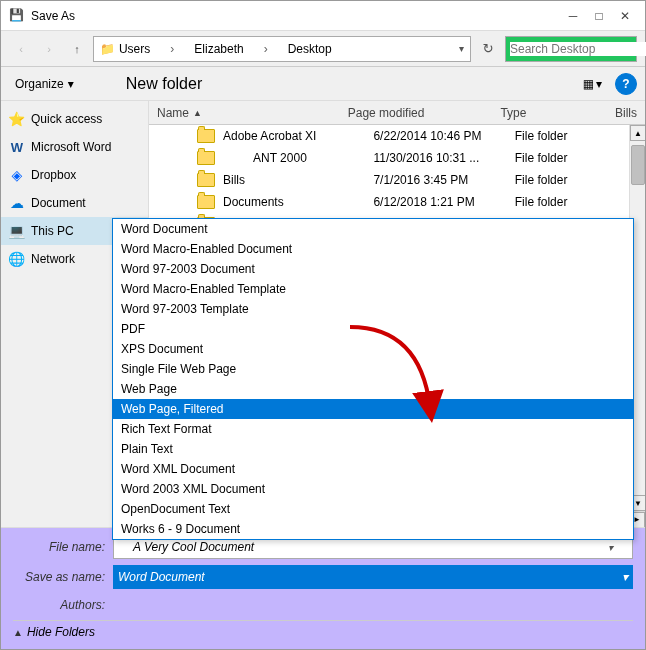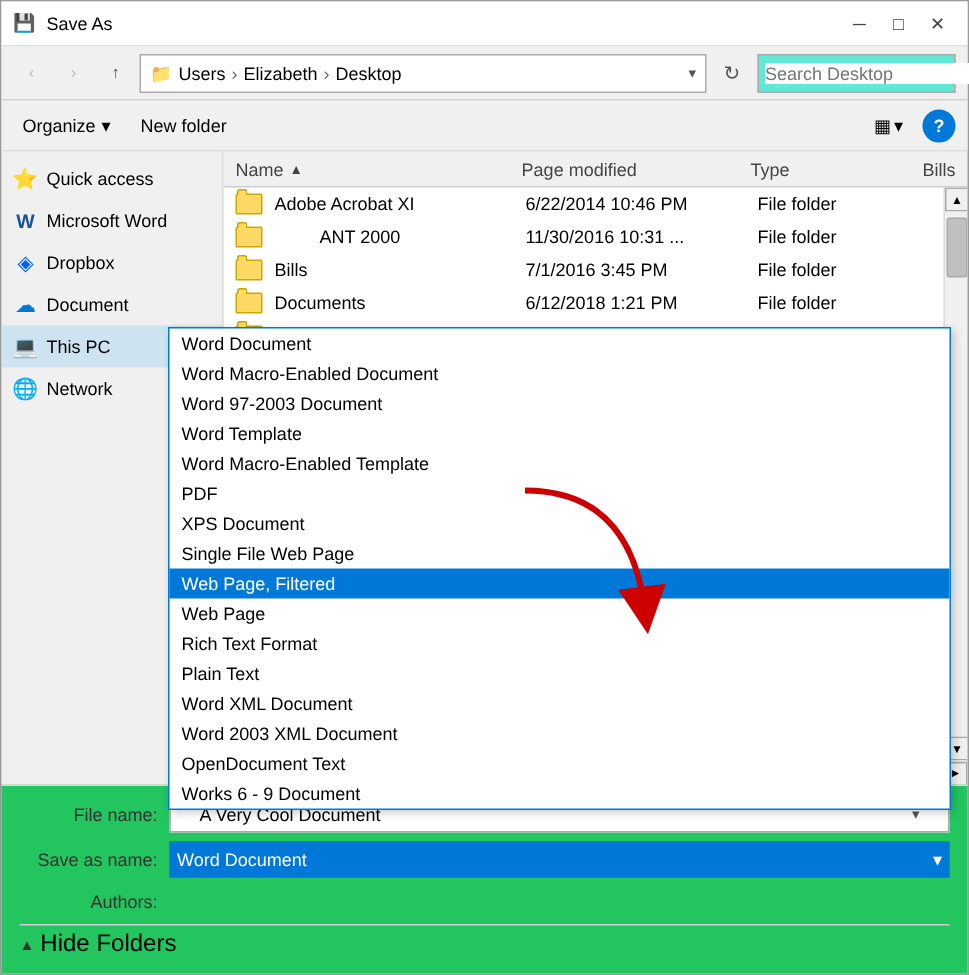--- a/index.html
+++ b/index.html
@@ -88,21 +88,21 @@
       background: white;
       display: flex;
       align-items: center;
       padding: 0 6px;
       gap: 4px;
       font-size: 12px;
     }
     .address-breadcrumb {
       display: flex;
       align-items: center;
-      gap: 2px;
+      gap: 18px;
     }
     .breadcrumb-sep { color: #666; margin: 0 2px; }
     .address-box-arrow {
       margin-left: auto;
       color: #555;
       font-size: 10px;
     }
 
     .refresh-btn {
       width: 26px;
@@ -114,21 +114,21 @@
       align-items: center;
       justify-content: center;
       color: #555;
       border-radius: 2px;
     }
 
     .search-box {
       width: 132px;
       height: 26px;
       border: 1px solid #aaa;
-      background: #5eead4;
+      background: #22c55e;
       display: flex;
       align-items: center;
       padding: 0 4px;
     }
     .search-input {
       border: none;
       outline: none;
       flex: 1;
       font-size: 12px;
       color: #999;
@@ -159,23 +159,24 @@
       align-items: center;
       gap: 4px;
       padding: 0 6px;
       border-radius: 2px;
     }
     .new-folder-btn {
       height: 24px;
       border: none;
       background: transparent;
       cursor: pointer;
-      font-size: 12px;
+      font-size: 16px;
       padding: 0 6px;
       border-radius: 2px;
+      margin-left: 32px;
     }
     .toolbar-spacer { flex: 1; }
     .view-btn {
       height: 24px;
       border: 1px solid transparent;
       background: transparent;
       cursor: pointer;
       font-size: 12px;
       display: flex;
       align-items: center;
@@ -248,20 +249,21 @@
       background: white;
     }
     .file-row {
       height: 22px;
       display: flex;
       align-items: center;
       cursor: pointer;
       font-size: 12px;
       padding: 0 4px;
       border-bottom: 1px solid transparent;
+      margin-left: 40px;
     }
 
     .scrollbar-container {
       width: 16px;
       background: #f0f0f0;
       border-left: 1px solid #ddd;
       display: flex;
       flex-direction: column;
     }
     .scroll-btn {
@@ -322,23 +324,24 @@
       background: #c0c0c0;
       border: 1px solid #aaa;
       position: absolute;
       left: 4px;
       top: 1px;
       border-radius: 2px;
     }
 
     
     .bottom-section {
-      background: #22c55e;
+      background: #c4b5fd;
       padding: 6px 12px;
       border-top: 1px solid #ddd;
+      font-style: italic;
     }
     .form-row {
       display: flex;
       align-items: center;
       margin-bottom: 4px;
       height: 26px;
     }
     .form-label {
       width: 100px;
       text-align: right;
@@ -388,21 +391,21 @@
       padding: 4px 0;
       border-top: 1px solid #ccc;
       margin-top: 2px;
     }
     .toggle-arrow {
       font-size: 10px;
       color: #333;
       margin-right: 4px;
     }
     .hide-folders-label {
-      font-size: 16px;
+      font-size: 12px;
       color: #000;
       cursor: pointer;
     }
     .dropdown-item {
       height: 20px;
       display: flex;
       align-items: center;
       padding: 0 8px;
       font-size: 12px;
       cursor: pointer;
@@ -680,27 +683,27 @@
         <span class="toggle-arrow">▲</span>
         <span class="hide-folders-label">Hide Folders</span>
       </div>
     </div>
   </div>
 
   <div style="position:absolute; left:112px; right:12px; bottom:110px; background:white; border:1px solid #0078d7; z-index:100; box-shadow:2px 2px 6px rgba(0,0,0,0.2);" id="dropdown-list">
   <div class="dropdown-item">Word Document</div>
       <div class="dropdown-item">Word Macro-Enabled Document</div>
       <div class="dropdown-item">Word 97-2003 Document</div>
-      <div class="dropdown-item">Word Template</div>
       <div class="dropdown-item">Word Macro-Enabled Template</div>
+      <div class="dropdown-item">Word 97-2003 Template</div>
       <div class="dropdown-item">PDF</div>
       <div class="dropdown-item">XPS Document</div>
       <div class="dropdown-item">Single File Web Page</div>
+      <div class="dropdown-item">Web Page</div>
       <div class="dropdown-item selected">Web Page, Filtered</div>
-      <div class="dropdown-item">Web Page</div>
       <div class="dropdown-item">Rich Text Format</div>
       <div class="dropdown-item">Plain Text</div>
       <div class="dropdown-item">Word XML Document</div>
       <div class="dropdown-item">Word 2003 XML Document</div>
       <div class="dropdown-item">OpenDocument Text</div>
       <div class="dropdown-item">Works 6 - 9 Document</div>
     </div>
 
   <div style="position:absolute; left:340px; bottom:210px; pointer-events:none; z-index:200;">
     <svg width="120" height="120" viewBox="0 0 120 120">

